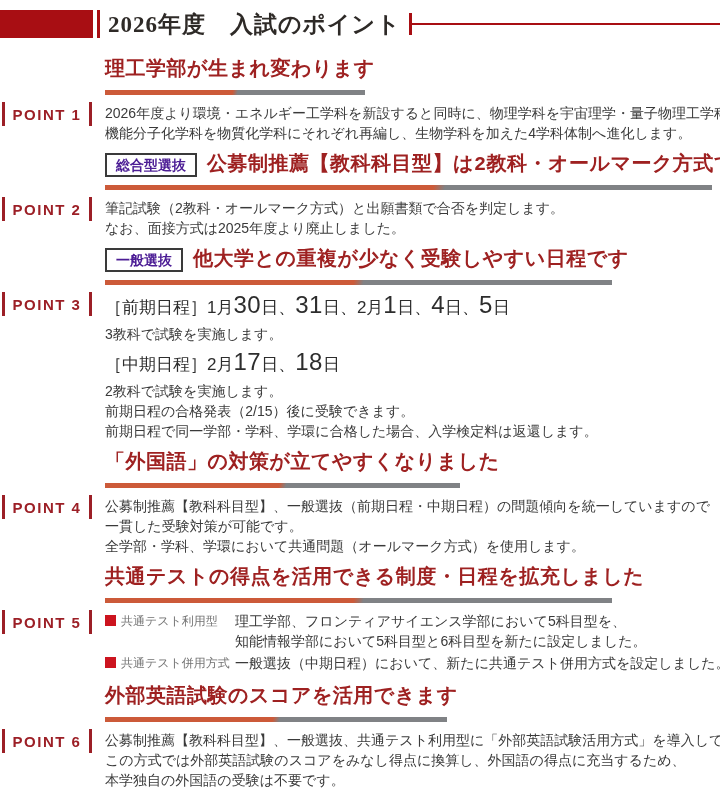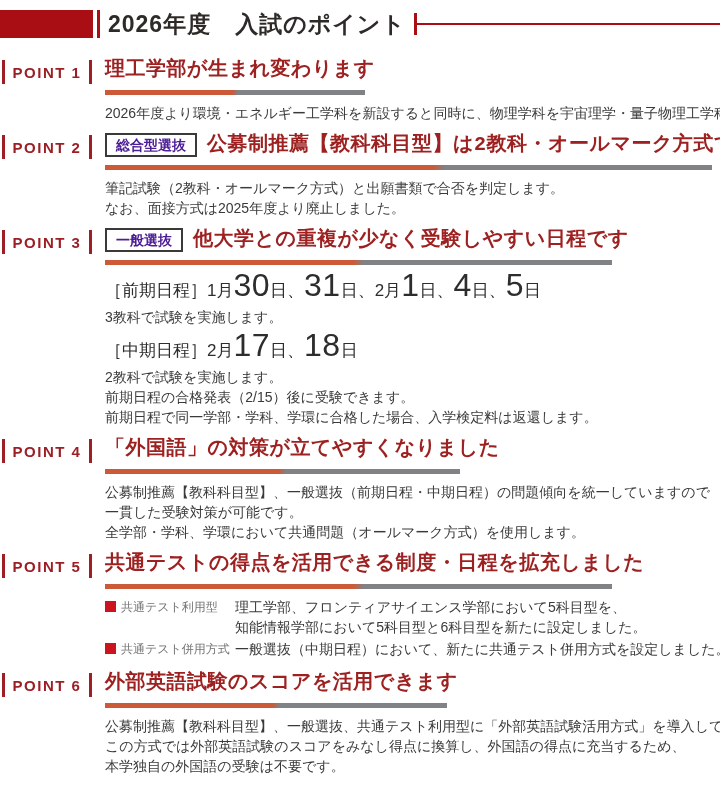--- a/index.html
+++ b/index.html
@@ -17,47 +17,47 @@
   body{
     width:720px;height:790px;overflow:hidden;background:#fff;
     font-family:"Liberation Sans","DejaVu Sans",sans-serif;
     color:var(--body-text);
   }
   
   .header{display:flex;align-items:center;height:28px;margin-top:10px;}
   .hdr-block{width:93px;height:28px;background:var(--brand-red);flex:none;}
   .hdr-tick{width:3px;height:28px;background:var(--brand-red);flex:none;margin-left:4px;}
   .hdr-title{font-size:23px;font-weight:bold;color:var(--title-text);
-    margin:0 8px;white-space:nowrap;letter-spacing:1px;}
+    margin:0 8px;white-space:nowrap;letter-spacing:1px;font-family:Liberation Serif, serif;}
   .hdr-tick2{width:3px;height:22px;background:var(--brand-red);flex:none;}
   .hdr-line{flex:1;height:2px;background:var(--brand-red);}
   
   .point{display:flex;margin-top:10px;}
   .point:first-of-type{margin-top:20px;}
-  .point-label{width:105px;flex:none;padding-top:2px;}
+  .point-label{width:105px;flex:none;padding-top:2px;margin-top:42px;}
   .label-inner{display:flex;align-items:center;justify-content:space-between;
     width:90px;margin-left:2px;color:var(--label-red);font-weight:bold;font-size:15px;}
   .vbar{width:3px;height:24px;background:var(--label-red);flex:none;}
   .label-text{letter-spacing:1.5px;padding:0 3px;white-space:nowrap;}
   .point-content{flex:1;min-width:0;}
   .heading-row{display:flex;align-items:center;gap:10px;height:24px;}
   .badge{border:2px solid #3a3a3a;color:#4c1d95;font-weight:bold;font-size:14px;
     line-height:20px;padding:0 9px;white-space:nowrap;flex:none;}
   .heading{font-size:20px;font-weight:bold;color:var(--heading-red);
     margin:0;white-space:nowrap;letter-spacing:0.5px;line-height:24px;font-family:Liberation Mono, monospace;}
   .underline{height:5px;margin-top:8px;
     background:linear-gradient(103deg,var(--underline-orange) 0 49%,var(--underline-gray) 51% 100%);}
   .underline.ul-late{background:linear-gradient(103deg,var(--underline-orange) 0 54%,var(--underline-gray) 56% 100%);}
   .body{margin-top:8px;font-size:14px;line-height:20px;color:var(--body-text);}
   .body p{margin:0;white-space:nowrap;}
   
   .date-line{margin-top:4px;line-height:32px;white-space:nowrap;color:#2d2d2d;}
   .date-line.mid{margin-top:2px;}
   .dn{font-size:17px;}
-  .dl{font-size:32px;letter-spacing:0.5px;}
+  .dl{font-size:24px;letter-spacing:0.5px;}
   .sched-note{font-size:14px;line-height:20px;margin:0;white-space:nowrap;}
   
   .kv{margin-top:8px;}
   .kv-row{display:flex;margin-bottom:2px;}
   .kv-label{width:130px;flex:none;font-size:12px;line-height:20px;color:#737373;white-space:nowrap;}
   .sq{display:inline-block;width:11px;height:11px;background:var(--bullet-red);
     margin-right:5px;vertical-align:-1px;}
   .kv-desc p{margin:0;font-size:14px;line-height:20px;white-space:nowrap;}
 </style>
 </head>
@@ -79,20 +79,21 @@
       <span class="vbar"></span>
     </div>
   </div>
   <div class="point-content">
     <div class="heading-row">
       <h2 class="heading">理工学部が生まれ変わります</h2>
     </div>
     <div class="underline" style="width:260px"></div>
     <div class="body">
       <p>2026年度より環境・エネルギー工学科を新設すると同時に、物理学科を宇宙理学・量子物理工学科、</p>
+      <p>機能分子化学科を物質化学科にそれぞれ再編し、生物学科を加えた4学科体制へ進化します。</p>
     </div>
   </div>
 </section>
 
 <section class="point">
   <div class="point-label">
     <div class="label-inner">
       <span class="vbar"></span>
       <span class="label-text">POINT 2</span>
       <span class="vbar"></span>

